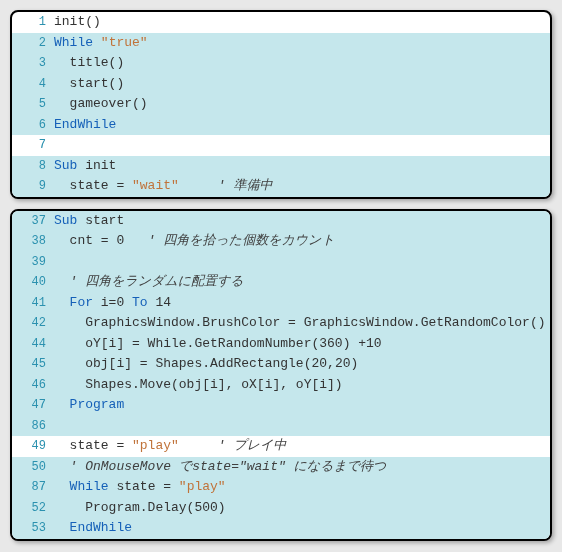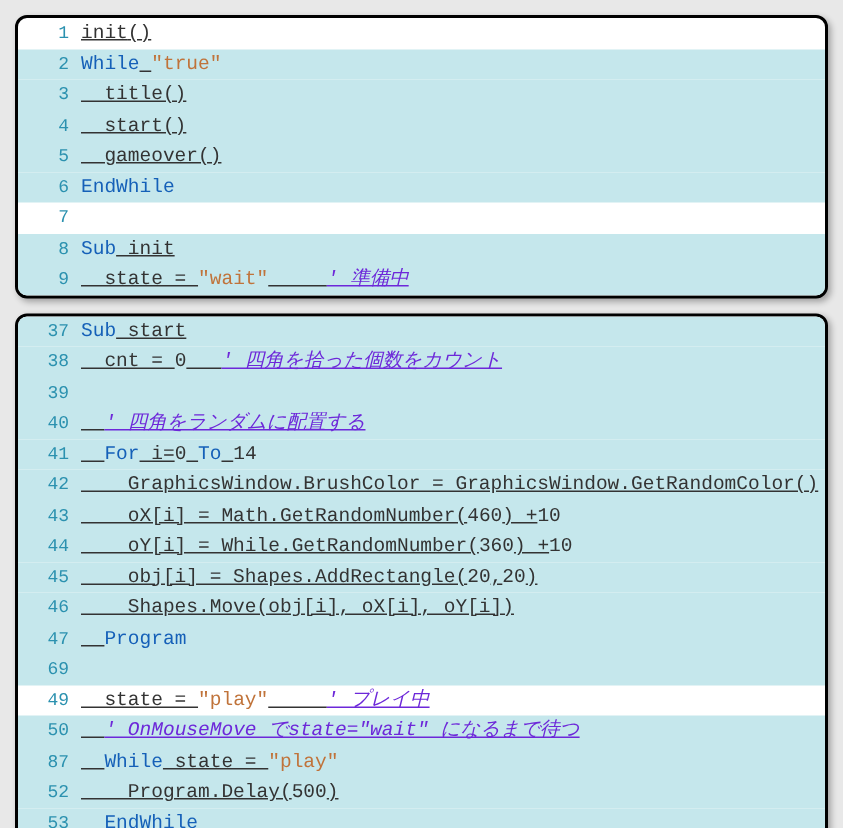--- a/index.html
+++ b/index.html
@@ -36,22 +36,22 @@
     font-size: 12px;
   }
   .code {
     white-space: pre;
     flex: 1;
     color: #333;
   }
   .kw { color: #1560b8; text-align: center; }
   .str { color: #c0733a; }
   .num { color: #333; }
-  .cmt { color: #6d28d9; font-style: italic; text-decoration: underline; }
-  .ident { color: #333; text-decoration: underline; }
+  .cmt { color: #404040; font-style: italic; }
+  .ident { color: #333; }
 </style>
 </head>
 <body>
 
 <div id="root">
     <div class="code-block">
       <div class="line">
         <span class="gutter">1</span>
         <span class="code"><span class="ident">init</span><span class="ident">()</span></span>
       </div>
@@ -107,41 +107,37 @@
       </div>
       <div class="line hl">
         <span class="gutter">41</span>
         <span class="code"><span class="ident">  </span><span class="kw">For</span><span class="ident"> i=</span><span class="num">0</span><span class="ident"> </span><span class="kw">To</span><span class="ident"> </span><span class="num">14</span></span>
       </div>
       <div class="line hl">
         <span class="gutter">42</span>
         <span class="code"><span class="ident">    GraphicsWindow.BrushColor = GraphicsWindow.GetRandomColor()</span></span>
       </div>
       <div class="line hl">
-        <span class="gutter">43</span>
-        <span class="code"><span class="ident">    oX[i] = Math.GetRandomNumber(</span><span class="num">460</span><span class="ident">) +</span><span class="num">10</span></span>
-      </div>
-      <div class="line hl">
         <span class="gutter">44</span>
         <span class="code"><span class="ident">    oY[i] = While.GetRandomNumber(</span><span class="num">360</span><span class="ident">) +</span><span class="num">10</span></span>
       </div>
       <div class="line hl">
         <span class="gutter">45</span>
         <span class="code"><span class="ident">    obj[i] = Shapes.AddRectangle(</span><span class="num">20</span><span class="ident">,</span><span class="num">20</span><span class="ident">)</span></span>
       </div>
       <div class="line hl">
         <span class="gutter">46</span>
         <span class="code"><span class="ident">    Shapes.Move(obj[i], oX[i], oY[i])</span></span>
       </div>
       <div class="line hl">
         <span class="gutter">47</span>
         <span class="code"><span class="ident">  </span><span class="kw">Program</span></span>
       </div>
       <div class="line hl">
-        <span class="gutter">69</span>
+        <span class="gutter">86</span>
         <span class="code">&nbsp;</span>
       </div>
       <div class="line">
         <span class="gutter">49</span>
         <span class="code"><span class="ident">  state = </span><span class="str">"play"</span><span class="ident">     </span><span class="cmt">' プレイ中</span></span>
       </div>
       <div class="line hl">
         <span class="gutter">50</span>
         <span class="code"><span class="ident">  </span><span class="cmt">' OnMouseMove でstate="wait" になるまで待つ</span></span>
       </div>

